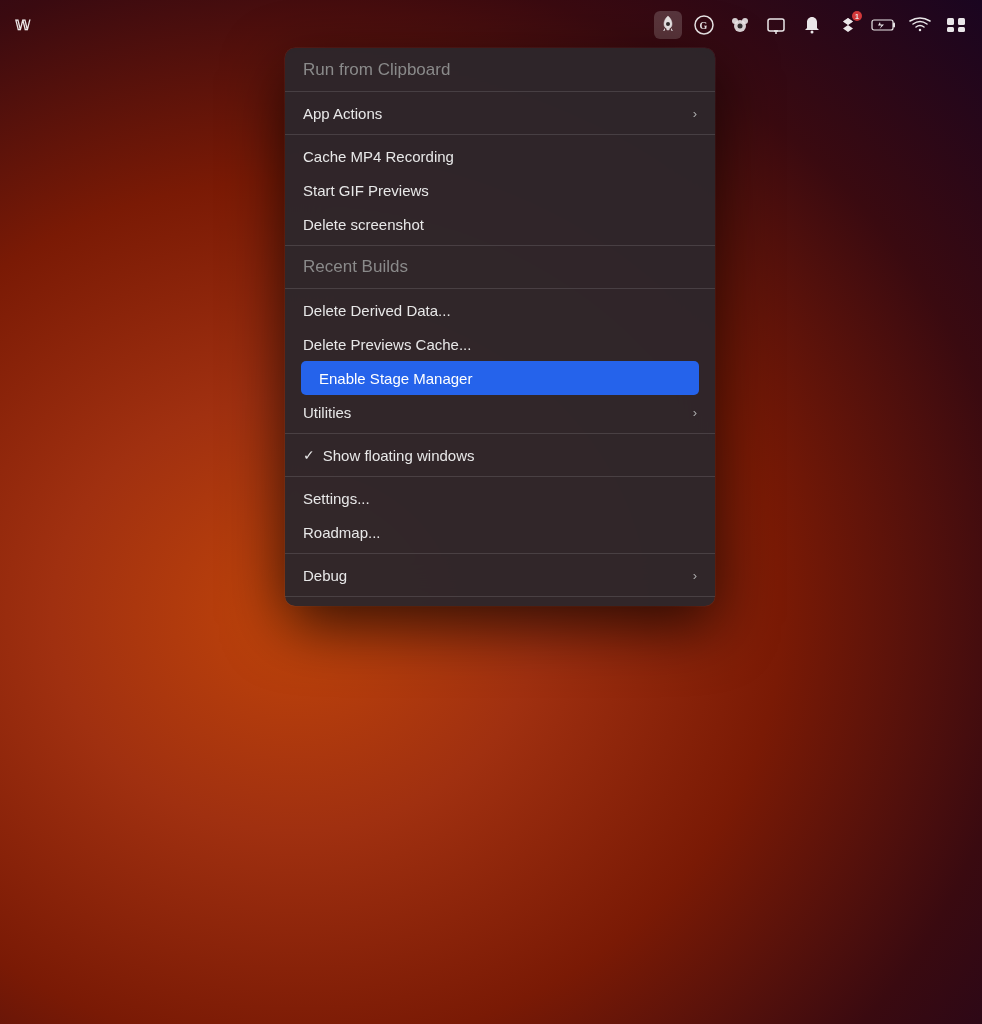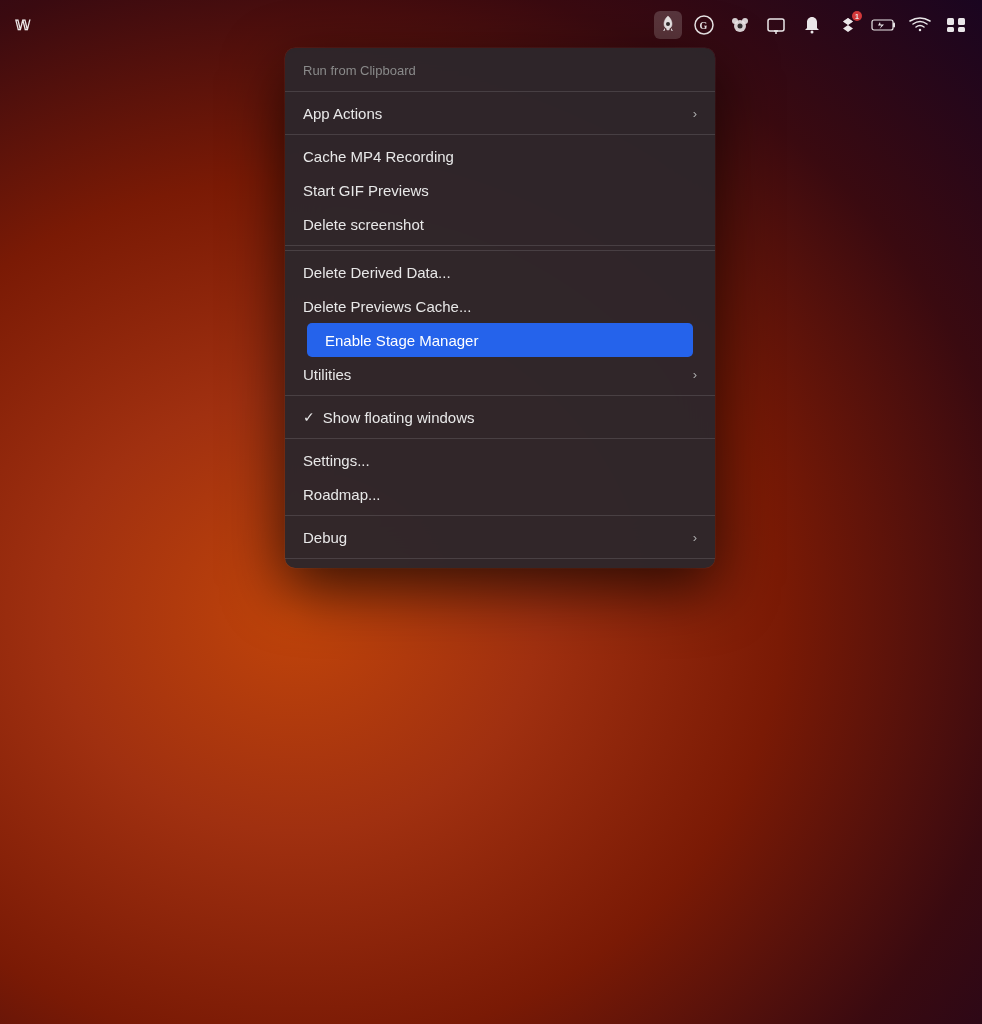--- a/index.html
+++ b/index.html
@@ -81,27 +81,27 @@
       color: #e8e8e8;
       font-size: 15px;
       font-weight: 400;
       position: relative;
       min-height: 34px;
     }
 
     .menu-item.highlighted {
       background: #2563eb;
       border-radius: 5px;
-      margin: 0 22px;
+      margin: 0 16px;
       color: white;
     }
 
     .menu-item.section-header {
       color: #8a8a8a;
-      font-size: 13px;
+      font-size: 17px;
       cursor: default;
       padding: 4px 18px;
     }
 
     .menu-divider {
       height: 1px;
       background: rgba(255,255,255,0.12);
       margin: 4px 0;
     }
 
@@ -221,20 +221,23 @@
 
     <div class="menu-item">
       <span>Start GIF Previews</span>
     </div>
 
     <div class="menu-item">
       <span>Delete screenshot</span>
     </div>
     <div class="menu-divider"></div>
 
+    <div class="menu-item section-header">
+      <span>Recent Builds</span>
+    </div>
     <div class="menu-divider"></div>
 
     <div class="menu-item">
       <span>Delete Derived Data...</span>
     </div>
 
     <div class="menu-item">
       <span>Delete Previews Cache...</span>
     </div>
 

